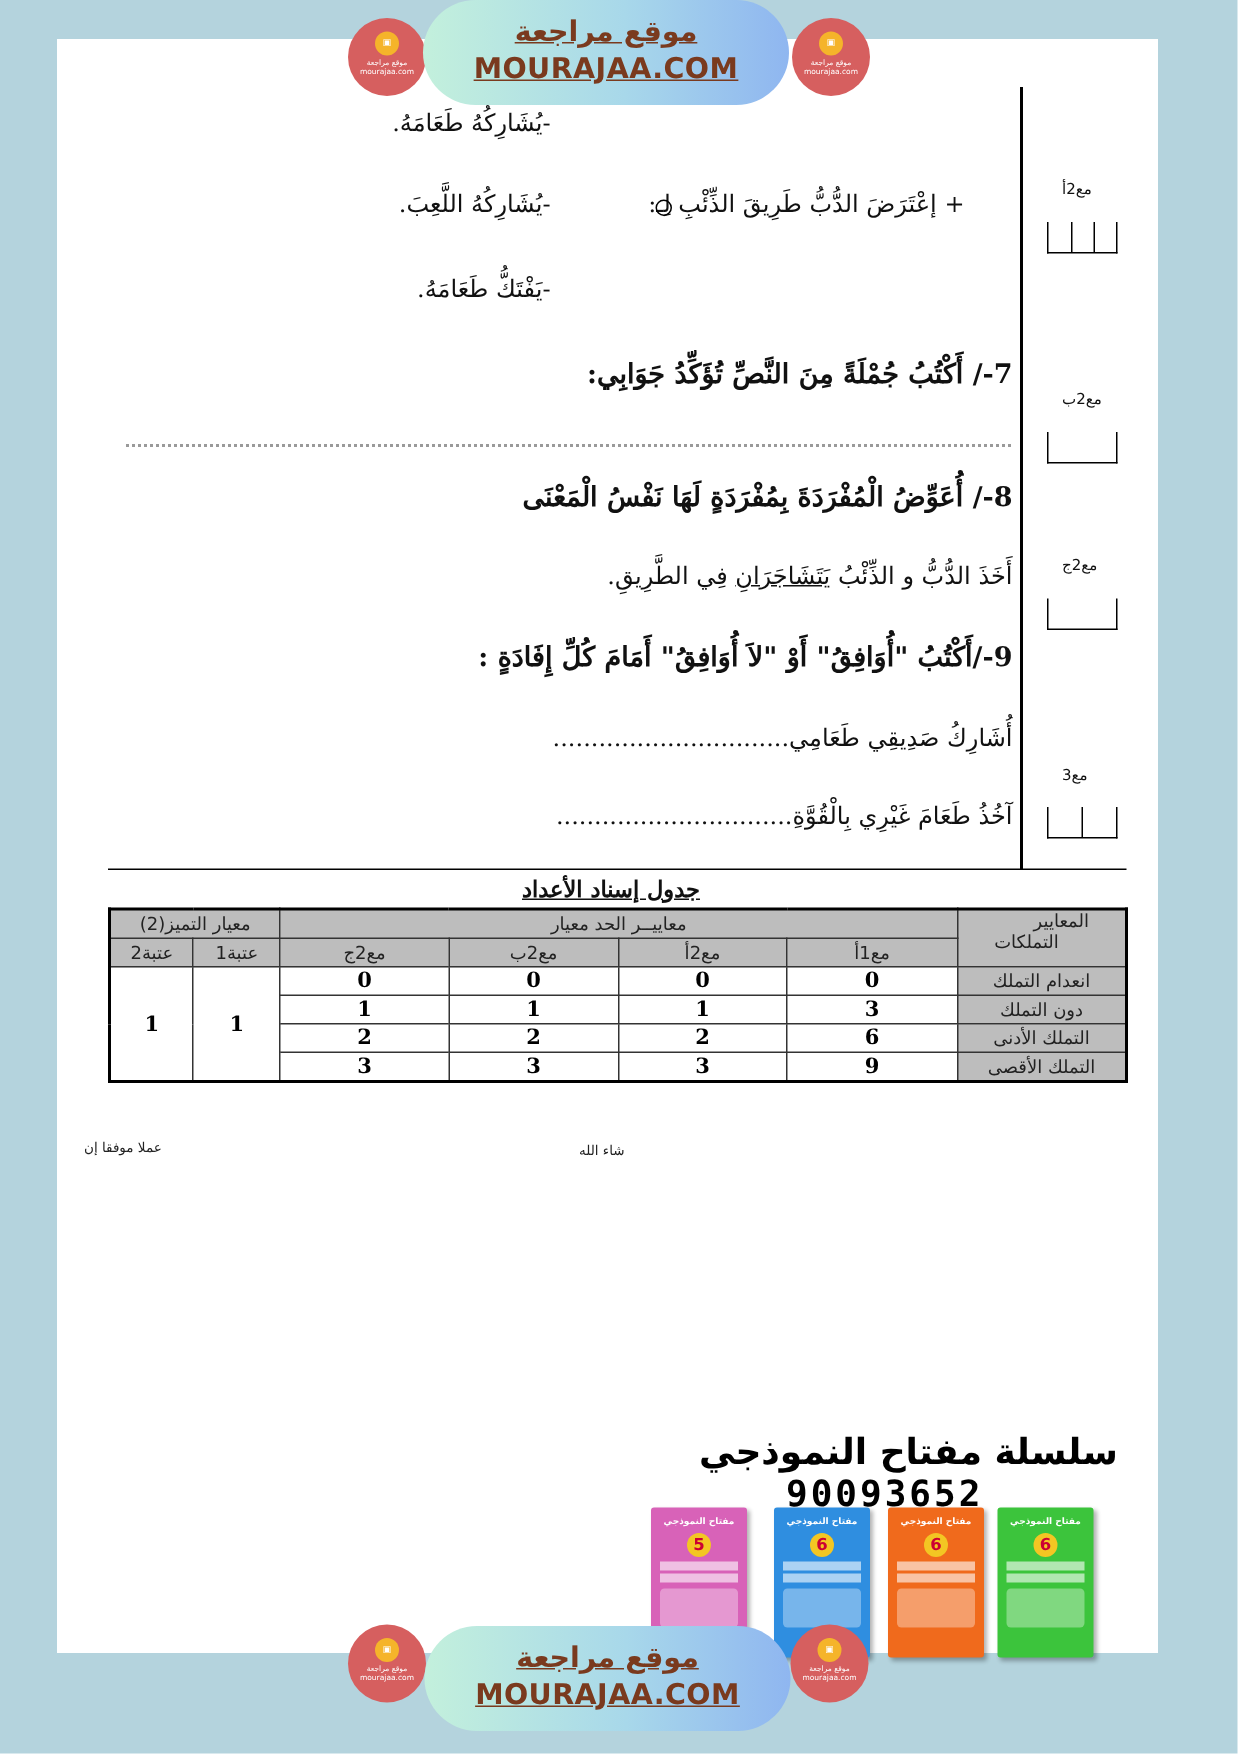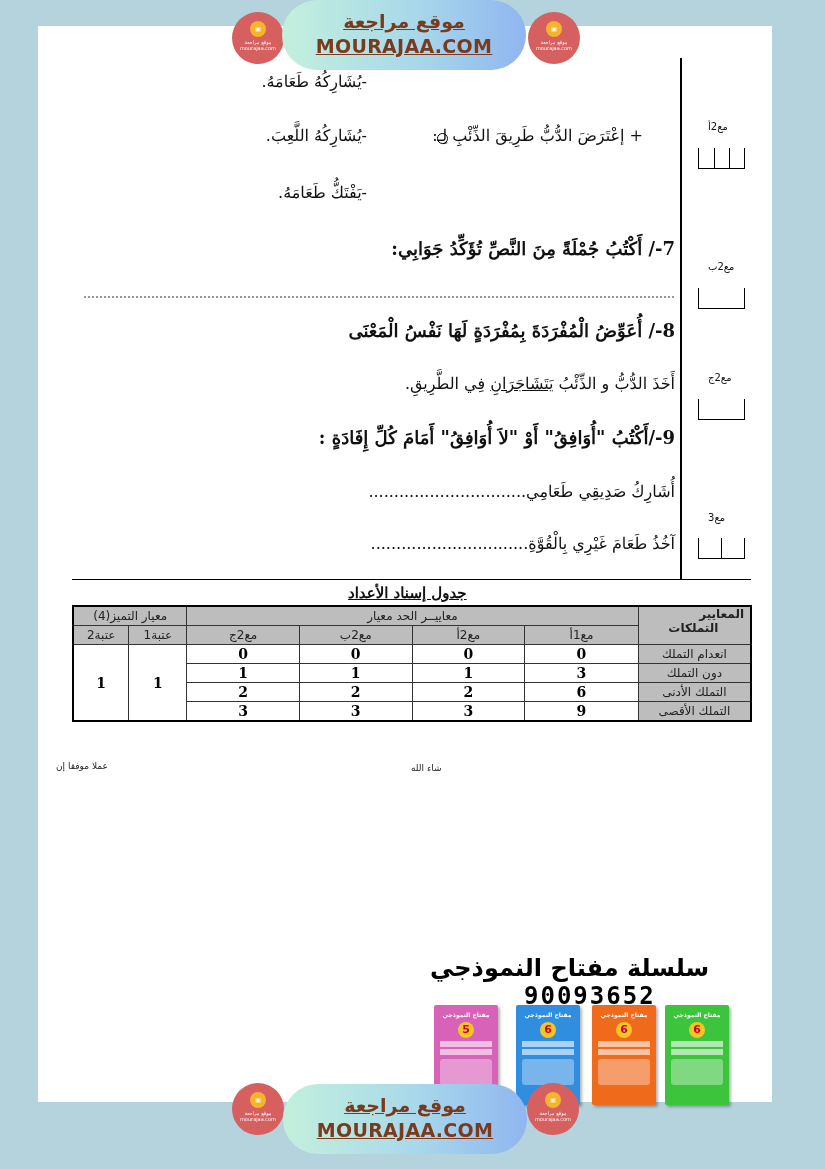--- a/index.html
+++ b/index.html
@@ -45,21 +45,21 @@
     position:absolute; left:72px; top:605px; width:680px; border-collapse:collapse;
     font-family:"DejaVu Sans", sans-serif; font-size:12px; direction:rtl;
     border:2px solid #000;
   }
   table.grade td { border:1px solid #333; text-align:center; padding:0; height:18px; color:#222; }
   table.grade .gray { background:#bdbdbd; }
   table.grade .num { font-family:"DejaVu Serif", serif; font-weight:bold; font-size:14px; color:#000; background:#fff; }
   .footer-note { font-family:"DejaVu Sans", sans-serif; font-size:9px; color:#222; direction:rtl; }
   .series-title {
     font-family:"DejaVu Sans", sans-serif; font-weight:900; font-size:24px; color:#000;
-    direction:rtl; letter-spacing:2px;
+    direction:rtl; letter-spacing:2px;margin-left:36px;
   }
   .series-phone { font-family:"DejaVu Sans Mono", monospace; font-weight:bold; font-size:24px; color:#000; letter-spacing:2px; }
   .book {
     position:absolute; width:64px; height:100px; border-radius:2px;
     box-shadow:2px 2px 3px rgba(0,0,0,0.3); overflow:hidden;
     font-family:"DejaVu Sans", sans-serif; color:#fff; text-align:center; font-size:6px;
   }
   .book .hdr { font-size:6px; line-height:8px; padding-top:6px; direction:rtl; font-weight:bold;}
   .book .num6 { width:16px; height:16px; border-radius:50%; background:#f3c623; color:#c03; font-weight:bold; font-size:11px; line-height:16px; margin:3px auto; }
   .book .strip { height:6px; background:rgba(255,255,255,0.6); margin:2px 6px; }
@@ -130,26 +130,26 @@
     <col style="width:113px">
       <col style="width:114px">
       <col style="width:113px">
       <col style="width:113px">
       <col style="width:113px">
       <col style="width:58px">
       <col style="width:56px">
   </colgroup>
   <tbody>
       <tr>
-    <td class="gray" rowspan="2" style="text-align:right;padding-right:6px;vertical-align:top;font-weight:bold;">
+    <td class="gray" rowspan="2" style="text-align:right;padding-right:24px;vertical-align:top;">
       <div>المعايير</div>
       <div style="text-align:center;padding-left:4px;">التملكات</div>
     </td>
     <td class="gray" colspan="4">معاييــر الحد معيار</td>
-    <td class="gray" colspan="2">معيار التميز(4)</td>
+    <td class="gray" colspan="2">معيار التميز(2)</td>
   </tr>
   <tr>
     <td class="gray">مع1أ</td>
     <td class="gray">مع2أ</td>
     <td class="gray">مع2ب</td>
     <td class="gray">مع2ج</td>
     <td class="gray">عتبة1</td>
     <td class="gray">عتبة2</td>
   </tr>
   <tr>
@@ -179,21 +179,21 @@
     <td class="gray">التملك الأقصى</td>
     <td class="num">9</td>
     <td class="num">3</td>
     <td class="num">3</td>
     <td class="num">3</td>
   </tr>
 </tbody>
   </table>
 
 <div class="abs footer-note" style="left:56px;top:749px;margin-top:12px;">عملا موفقا إن</div>
-<div class="abs footer-note" style="left:386px;top:763px;margin-left:25px;">شاء الله</div>
+<div class="abs footer-note" style="left:386px;top:763px;">شاء الله</div>
 
 <div class="abs series-title" style="left:430px;top:954px;">سلسلة مفتاح النموذجي</div>
 <div class="abs series-phone" style="left:524px;top:982px;">90093652</div>
 
 <div class="book" style="left:434px;top:1005px;background:#d862b8;">
   <div class="hdr">مفتاح النموذجي</div>
     <div class="num6">5</div>
   <div class="strip"></div>
     <div class="strip"></div>
     <div class="pic"></div>

